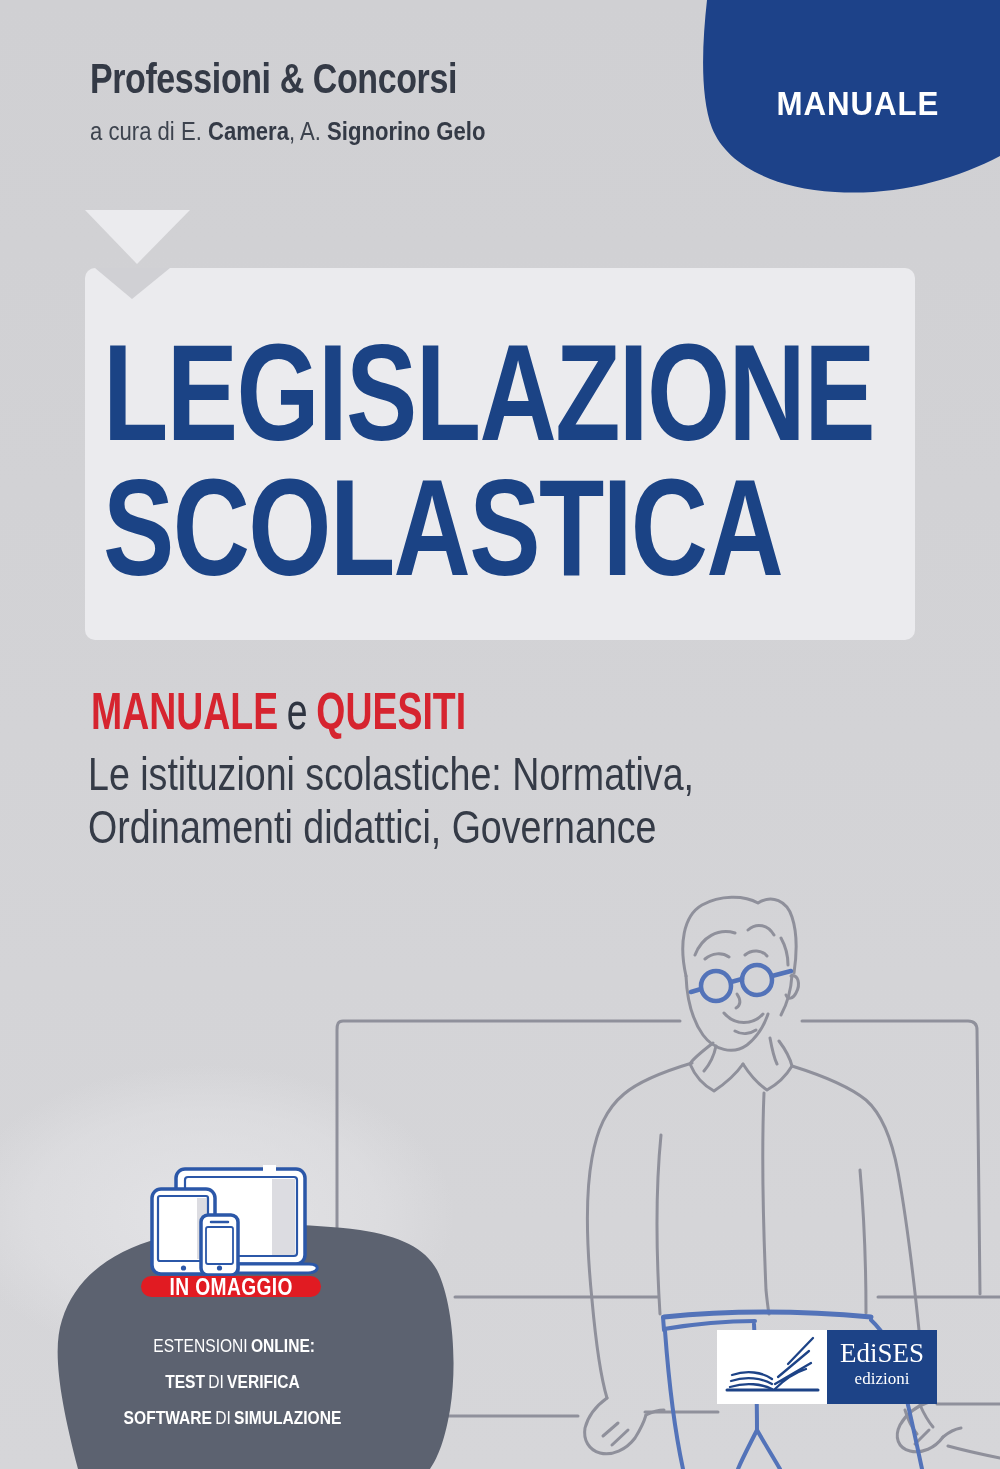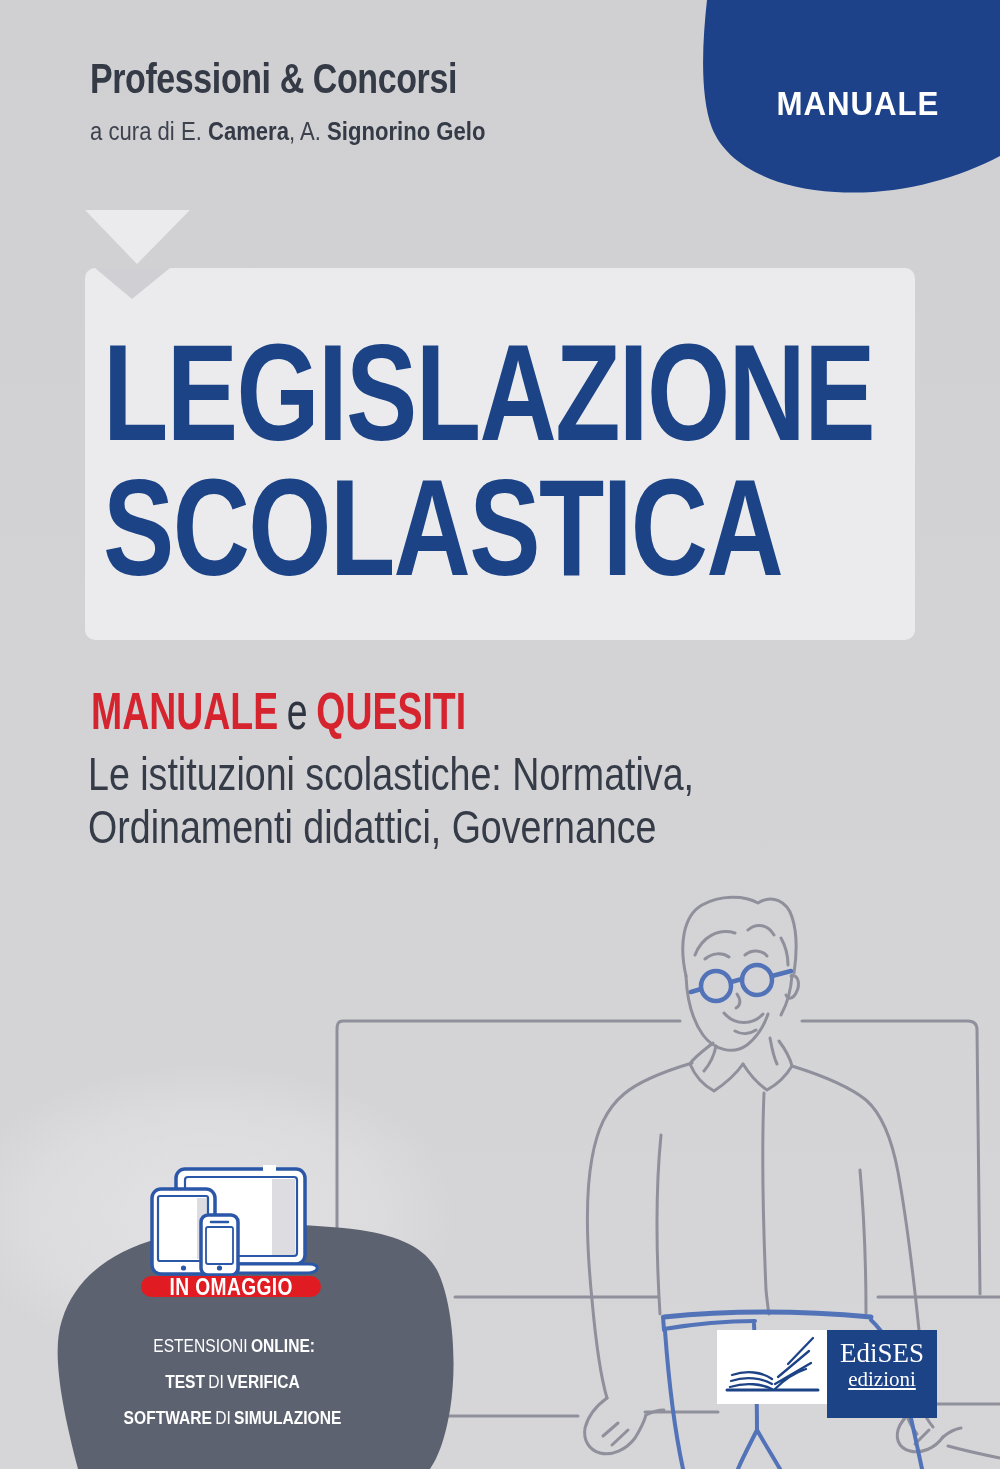--- a/index.html
+++ b/index.html
@@ -37,24 +37,24 @@
   .promo-badge span{font-size:24px;font-weight:bold;color:#fff;letter-spacing:.5px;
     transform:scaleX(.8);white-space:nowrap;}
   .promo-lines{left:60px;top:1328px;width:345px;text-align:center;color:#fff;
     font-size:19px;line-height:36px;z-index:5;}
   .promo-lines .ln{transform:scaleX(.82);transform-origin:center;white-space:nowrap;}
   .promo-lines .b{font-weight:bold;}
   .promo-lines .r{font-weight:400;margin:0 4px;}
   
   .logo{left:717px;top:1330px;width:220px;height:74px;z-index:6;display:flex;}
   .logo-book{width:110px;height:74px;background:#ffffff;}
-  .logo-right{width:110px;height:88px;background:#1d4387;color:#fff;text-align:center;
+  .logo-right{width:110px;height:74px;background:#1d4387;color:#fff;text-align:center;
     font-family:"Liberation Serif",serif;}
   .logo-name{font-size:27px;margin-top:10px;line-height:27px;}
-  .logo-sub{font-size:21px;line-height:24px;text-decoration:underline;}
+  .logo-sub{font-size:17px;line-height:24px;}
   svg{display:block;}
 </style>
 </head>
 <body>
 
 <div class="page">
 
   <svg class="abs" style="left:0;top:0;z-index:1" width="1000" height="1469" viewBox="0 0 1000 1469">
     <defs>
       <radialGradient id="glow" cx="50%" cy="50%" r="50%">

